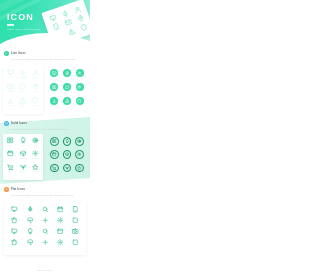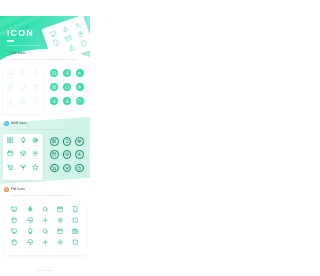--- a/index.html
+++ b/index.html
@@ -6,21 +6,21 @@
   html,body { width:90px; height:276px; overflow:hidden; }
   body {
     font-family:"Liberation Sans", sans-serif;
     background:#ffffff;
     position:relative;
   }
   .page { position:relative; width:90px; height:276px; overflow:hidden; background:#fff; }
 
   
   .hero {
-    position:absolute; left:0; top:16px; width:90px; height:47px;
+    position:absolute; left:0; top:0; width:90px; height:47px;
     background:linear-gradient(118deg,#2fe0a8 0%,#34dfb0 28%,#54e6c4 55%,#8ef0da 78%,#c9f7ec 100%);
     overflow:hidden;
   }
   .hero-band {
     position:absolute; background:rgba(255,255,255,0.16);
     transform:rotate(-26deg); transform-origin:left top;
   }
   .hero-band.b2 { left:-20px; top:4px;   width:130px; height:3px; background:rgba(255,255,255,0.12); }
   .hero-band.b3 { left:-24px; top:16px;  width:135px; height:7px; background:rgba(255,255,255,0.10); }
   .hero-band.b4 { left:-28px; top:30px;  width:140px; height:4px; background:rgba(255,255,255,0.13); }

